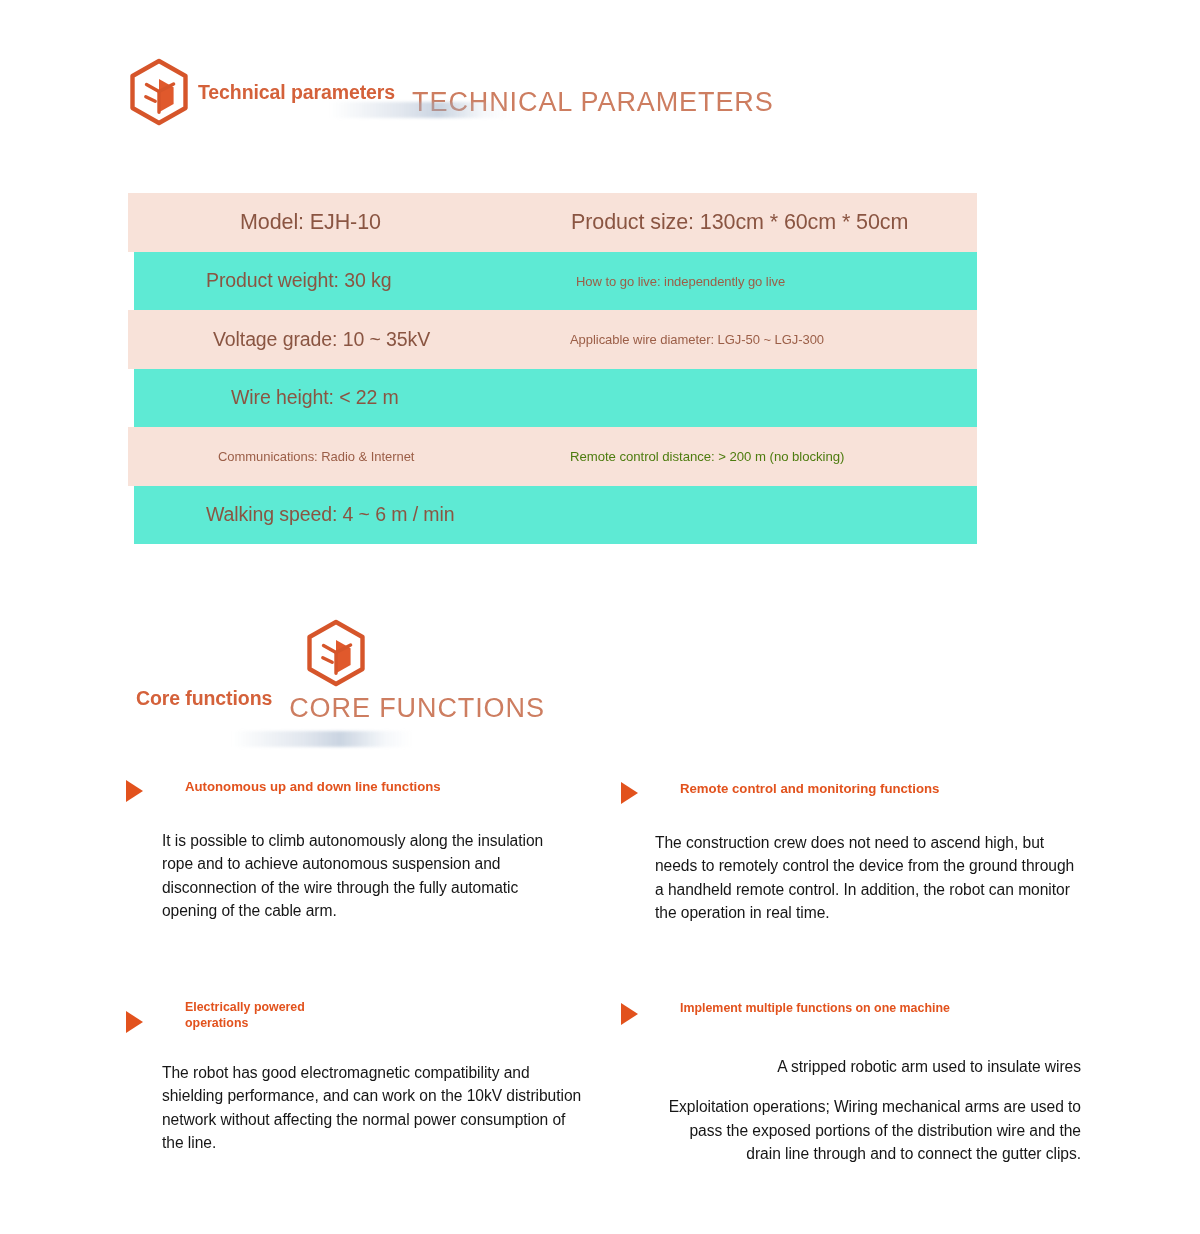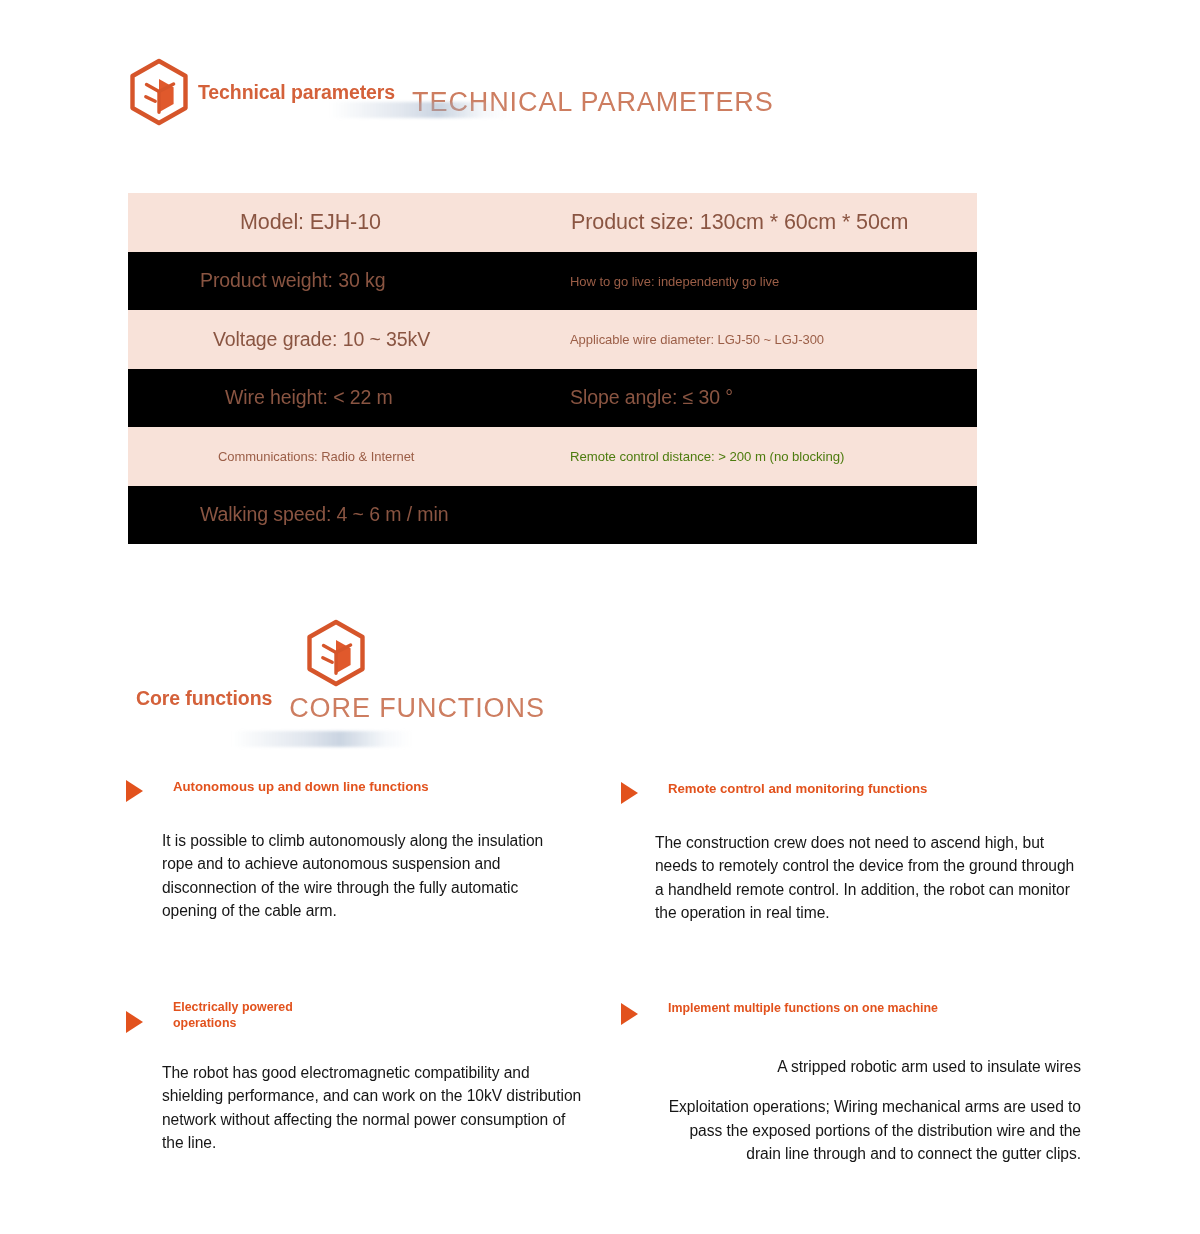--- a/index.html
+++ b/index.html
@@ -80,21 +80,21 @@
     top: 193px;
     width: 849px;
   }
   .spec-row {
     position: relative;
     height: 58.5px;
     display: flex;
     align-items: center;
   }
   .spec-row.odd  { background: #f8e2d9; }
-  .spec-row.even { background: #000000; }
+  .spec-row.even { background: #5eead4; margin-left: 6px; }
 
   .spec-cell {
     position: relative;
   }
   .cell-left  { width: 420px; }
   .cell-right { flex: 1; }
 
   .cell-text {
     display: inline-block;
     white-space: nowrap;
@@ -125,20 +125,21 @@
   }
 
   
   .feature {
     position: absolute;
     width: 470px;
   }
   .feature-head {
     display: flex;
     align-items: flex-start;
+    gap: 12px;
   }
   .tri {
     width: 0;
     height: 0;
     border-top: 11px solid transparent;
     border-bottom: 11px solid transparent;
     border-left: 17px solid #e2521d;
     flex: 0 0 17px;
     margin-top: 2px;
   }
@@ -210,23 +211,20 @@
     </div>
     <div class="spec-cell cell-right">
       <span class="cell-text t-sm2" style="margin-left:22px;">Applicable wire diameter: LGJ-50 ~ LGJ-300</span>
     </div>
   </div>
 
   <div class="spec-row even">
     <div class="spec-cell cell-left">
       <span class="cell-text t-md" style="margin-left:97px;">Wire height: &lt; 22 m</span>
     </div>
-    <div class="spec-cell cell-right">
-      <span class="cell-text t-md" style="margin-left:22px;">Slope angle: ≤ 30 °</span>
-    </div>
   </div>
 
   <div class="spec-row odd">
     <div class="spec-cell cell-left">
       <span class="cell-text t-sm2" style="margin-left:90px;">Communications: Radio &amp; Internet</span>
     </div>
     <div class="spec-cell cell-right">
       <span class="cell-text t-xs" style="margin-left:22px;">Remote control distance: &gt; 200 m (no blocking)</span>
     </div>
   </div>

